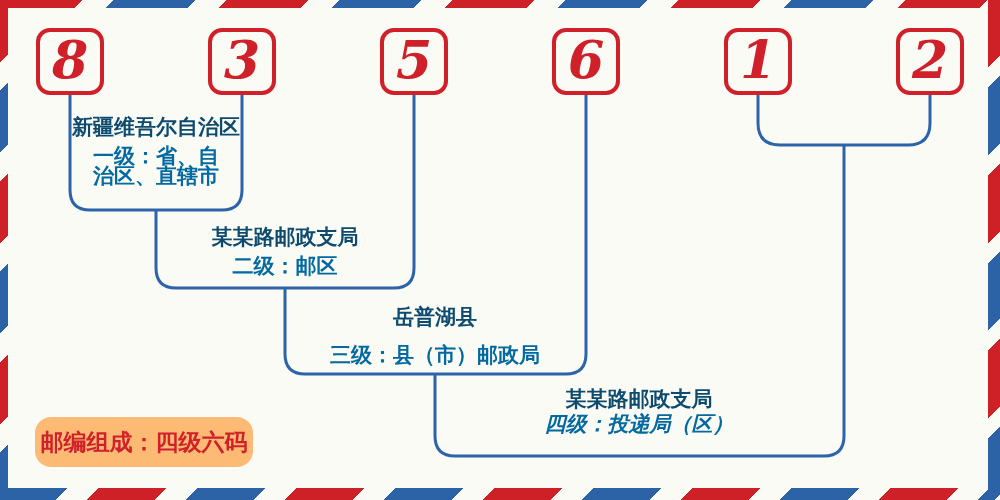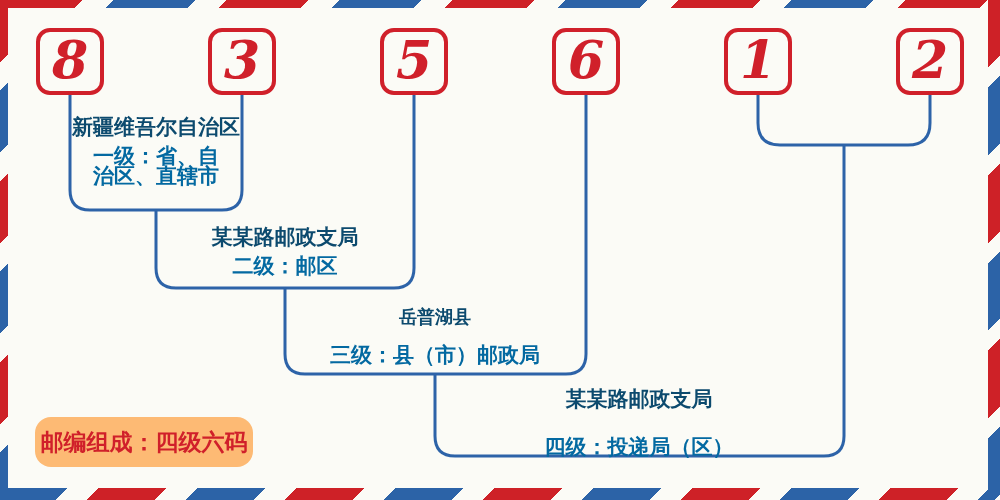--- a/index.html
+++ b/index.html
@@ -33,24 +33,24 @@
     transform:translateY(-2px);
   }
   .db1{left:36px}.db2{left:208px}.db3{left:380px}.db4{left:552px}.db5{left:724px}.db6{left:896px}
   
   .lvl{position:absolute;text-align:center;z-index:2;}
   .lvl-name{color:#0c4a6e;font-weight:bold;font-size:21px;line-height:26px;}
   .lvl-desc{color:#0369a1;font-weight:bold;font-size:21px;line-height:20px;margin-top:6px;white-space:pre-line;}
   .g1{left:56px;top:114px;width:200px;}
   .g2{left:185px;top:224px;width:200px;}
   .g3{left:285px;top:302px;width:300px;}
-  .g3 .lvl-name{font-size:18px;line-height:30px;}
+  .g3 .lvl-name{font-size:21px;line-height:30px;}
   .g3 .lvl-desc{margin-top:13px;}
   .g4{left:489px;top:386px;width:300px;}
-  .g4 .lvl-desc{margin-top:25px;}
+  .g4 .lvl-desc{margin-top:2px;font-style:italic;}
   .g5{left:744px;top:108px;width:200px;}
   
   .pill{
     position:absolute;left:35px;top:417px;width:218px;height:50px;
     background:#fdba74;border-radius:16px;z-index:2;
     display:flex;align-items:center;justify-content:center;
   }
   .pill-text{color:#d0202a;font-weight:bold;font-size:23px;}
 </style>
 </head>

